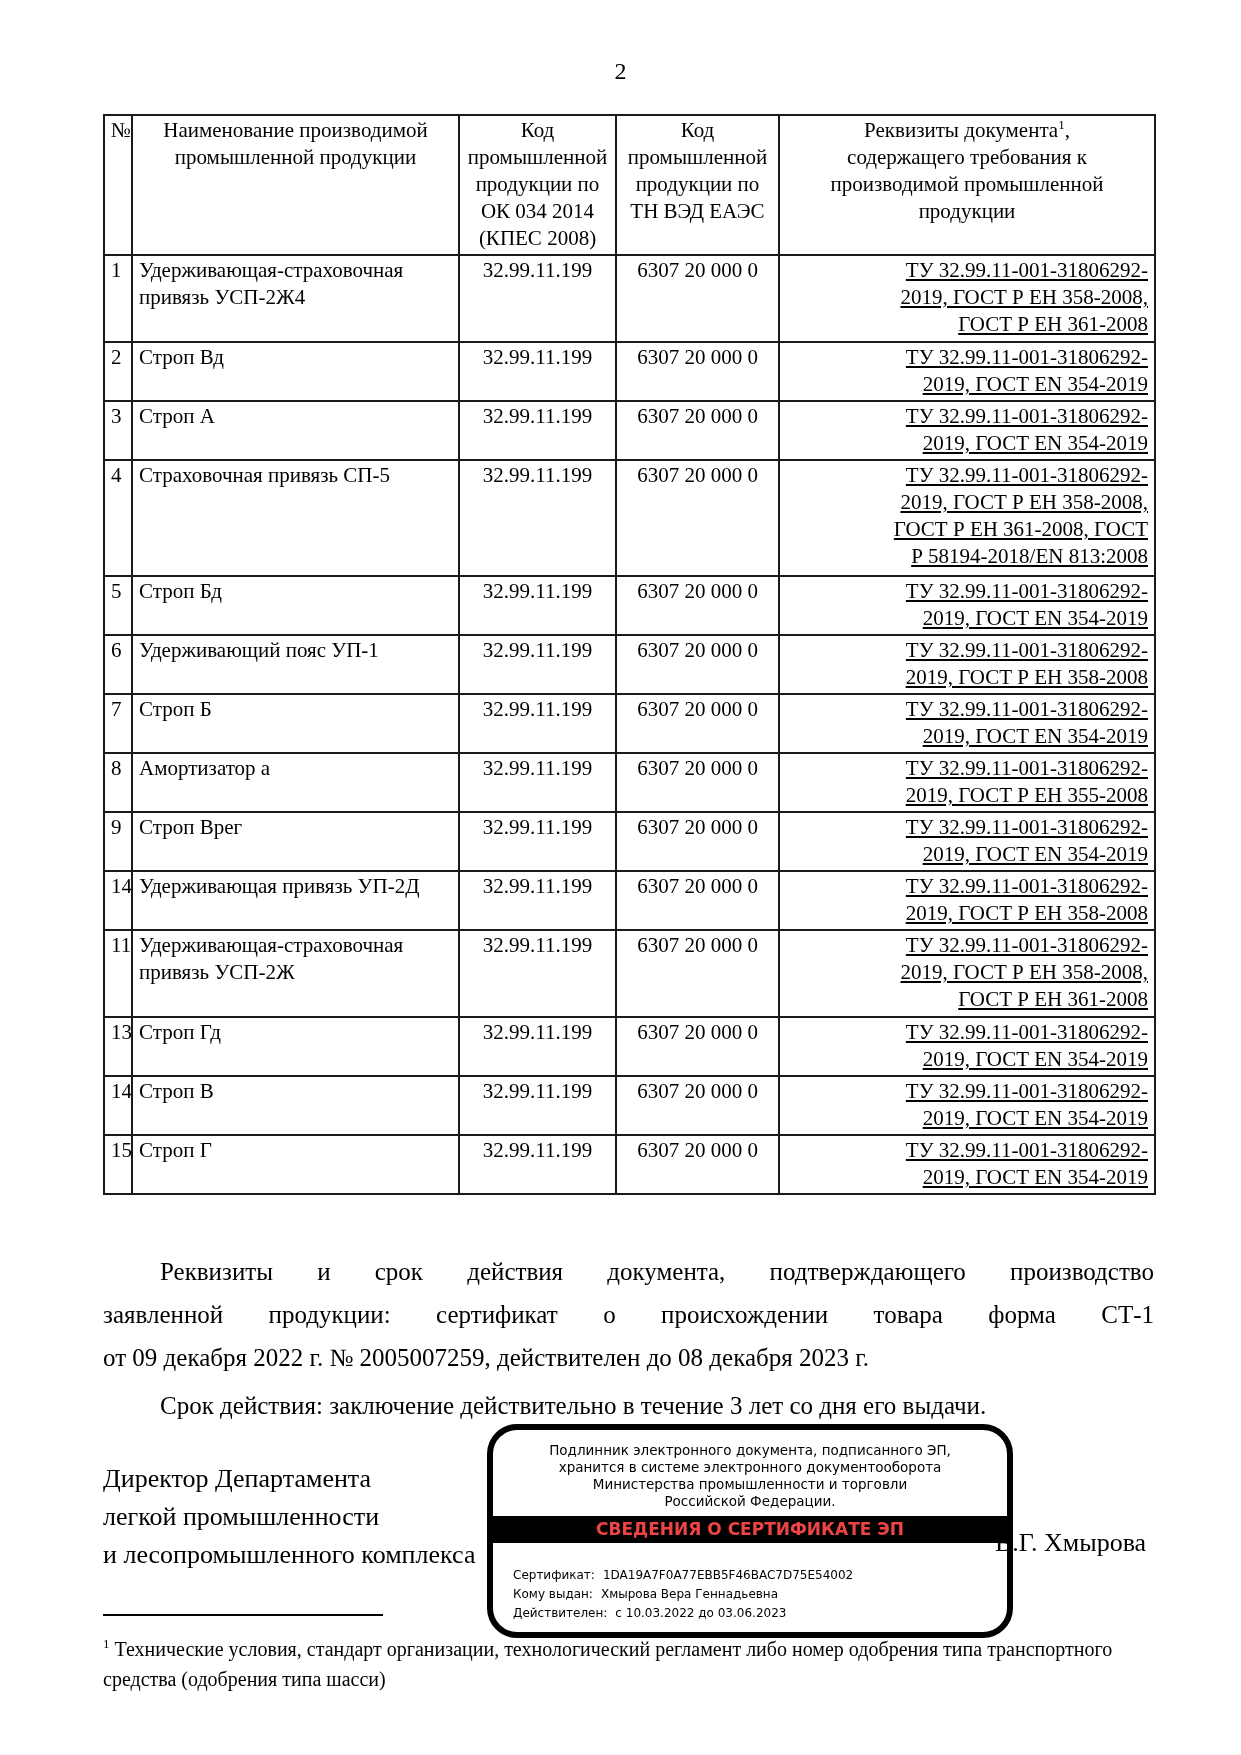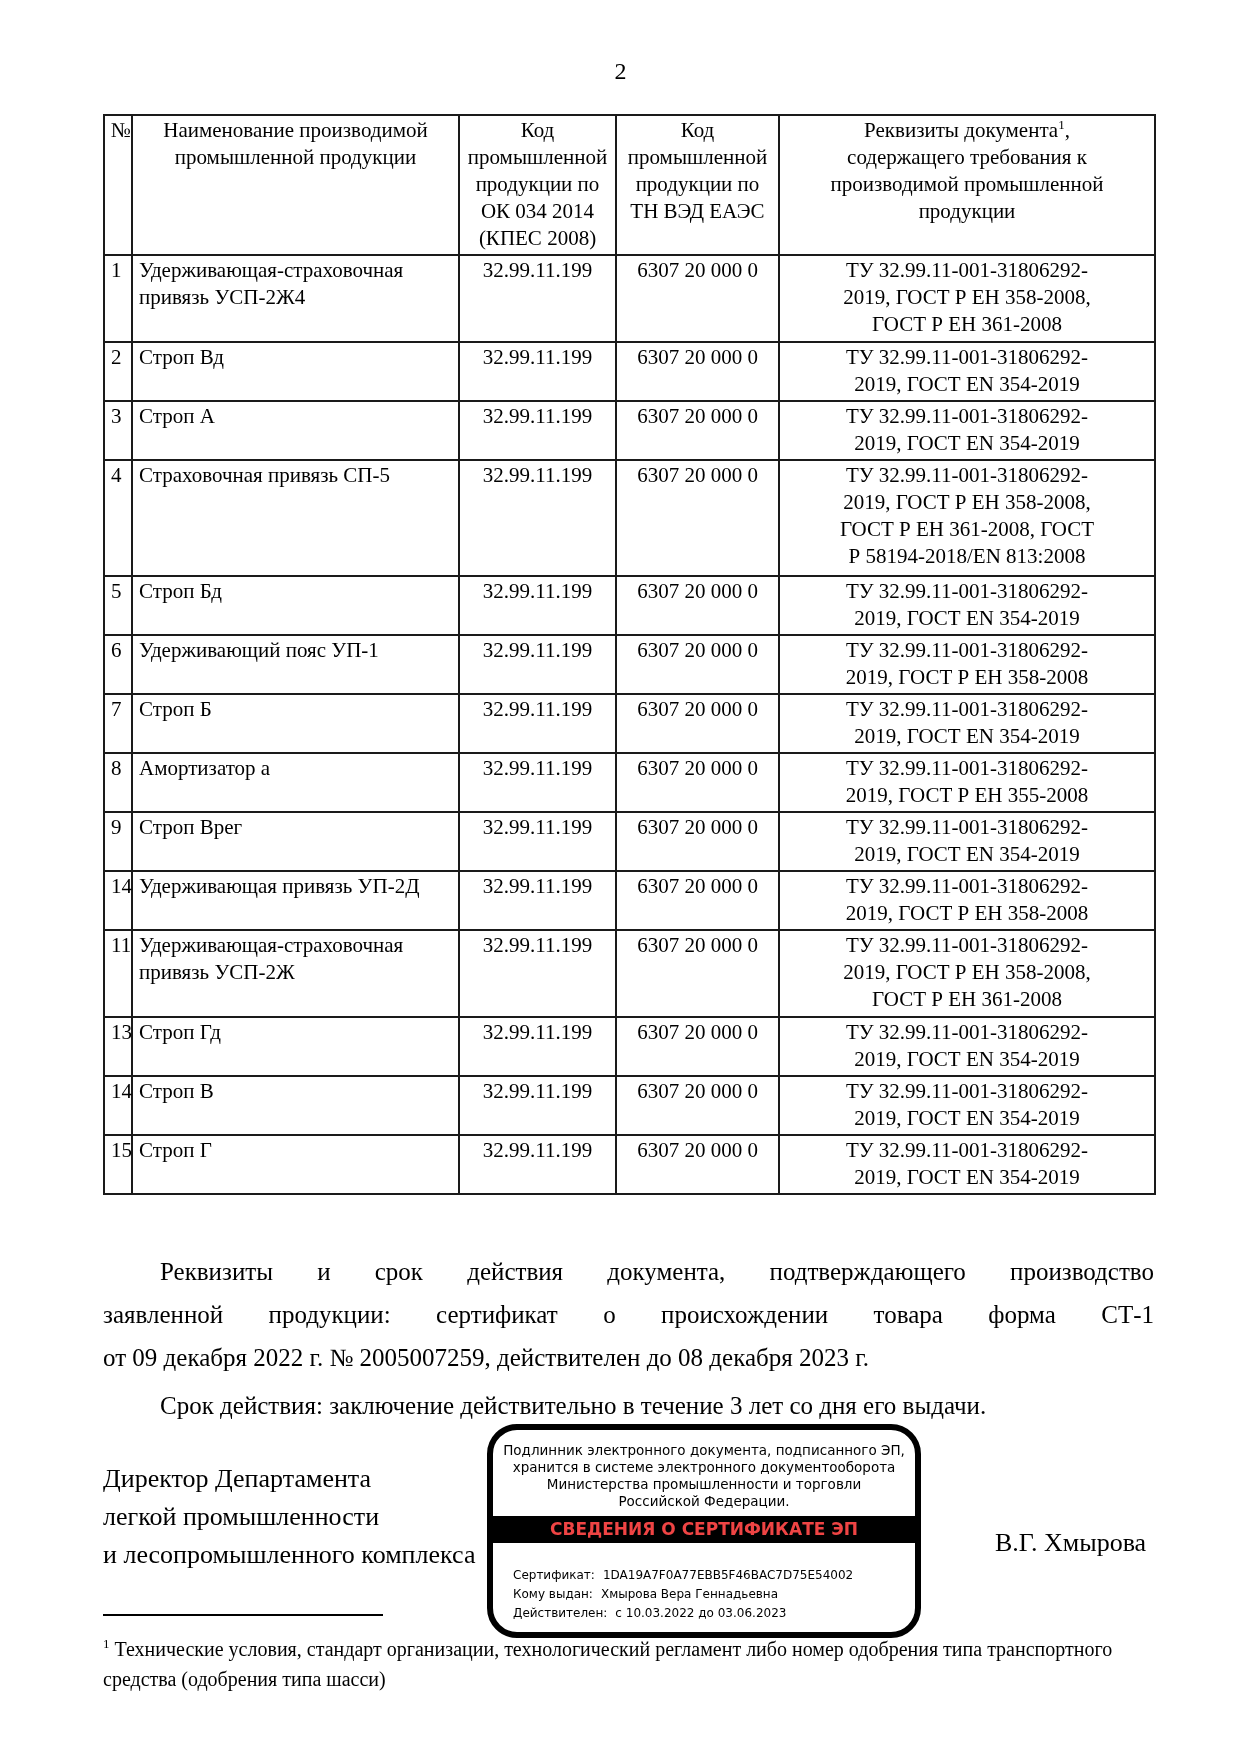--- a/index.html
+++ b/index.html
@@ -29,21 +29,21 @@
     border: 2px solid #1a1a1a;
     vertical-align: top;
     padding: 1px 6px 2px 6px;
     font-weight: normal;
     white-space: pre-line;
   }
   th.col-h { text-align: center; padding-top: 3px; height: 112px; }
   td.cell-num { text-align: left; padding-left: 3px; padding-right: 0; }
   td.cell-name { text-align: left; }
   td.cell-code { text-align: center; }
-  td.cell-req { text-align: center; padding-left: 8px; }
+  td.cell-req { text-align: right; padding-left: 8px; text-decoration: underline; }
   tr.r2 td { height: 58px; }
   tr.r3 td { height: 87px; }
   tr.r4 td { height: 116px; }
   .sup { vertical-align: super; font-size: 13px; line-height: 0; }
   
   .para { position: absolute; left: 103px; width: 1051px; font-size: 25px; line-height: 43px; }
   #paragraph-production { top: 1250px; }
   .p-line { text-align: justify; text-align-last: justify; }
   .p-line.first { text-indent: 57px; }
   .p-line.last { text-align: justify; text-align-last: left; }
@@ -54,21 +54,21 @@
     font-size: 26px; line-height: 38px; white-space: pre-line;
     z-index: 3;
   }
   .signer-name {
     position: absolute; left: 995px; top: 1528px;
     font-size: 26px; z-index: 3;
   }
   
   .stamp {
     position: absolute; left: 487px; top: 1424px;
-    width: 434px; height: 214px;
+    width: 526px; height: 214px;
     border: 6px solid #000; border-radius: 30px;
     background: #fff;
     font-family: "DejaVu Sans", sans-serif;
     z-index: 1;
   }
   .stamp-header {
     margin-top: 12px;
     text-align: center;
     font-size: 13.5px; line-height: 17px;
     white-space: pre-line;

